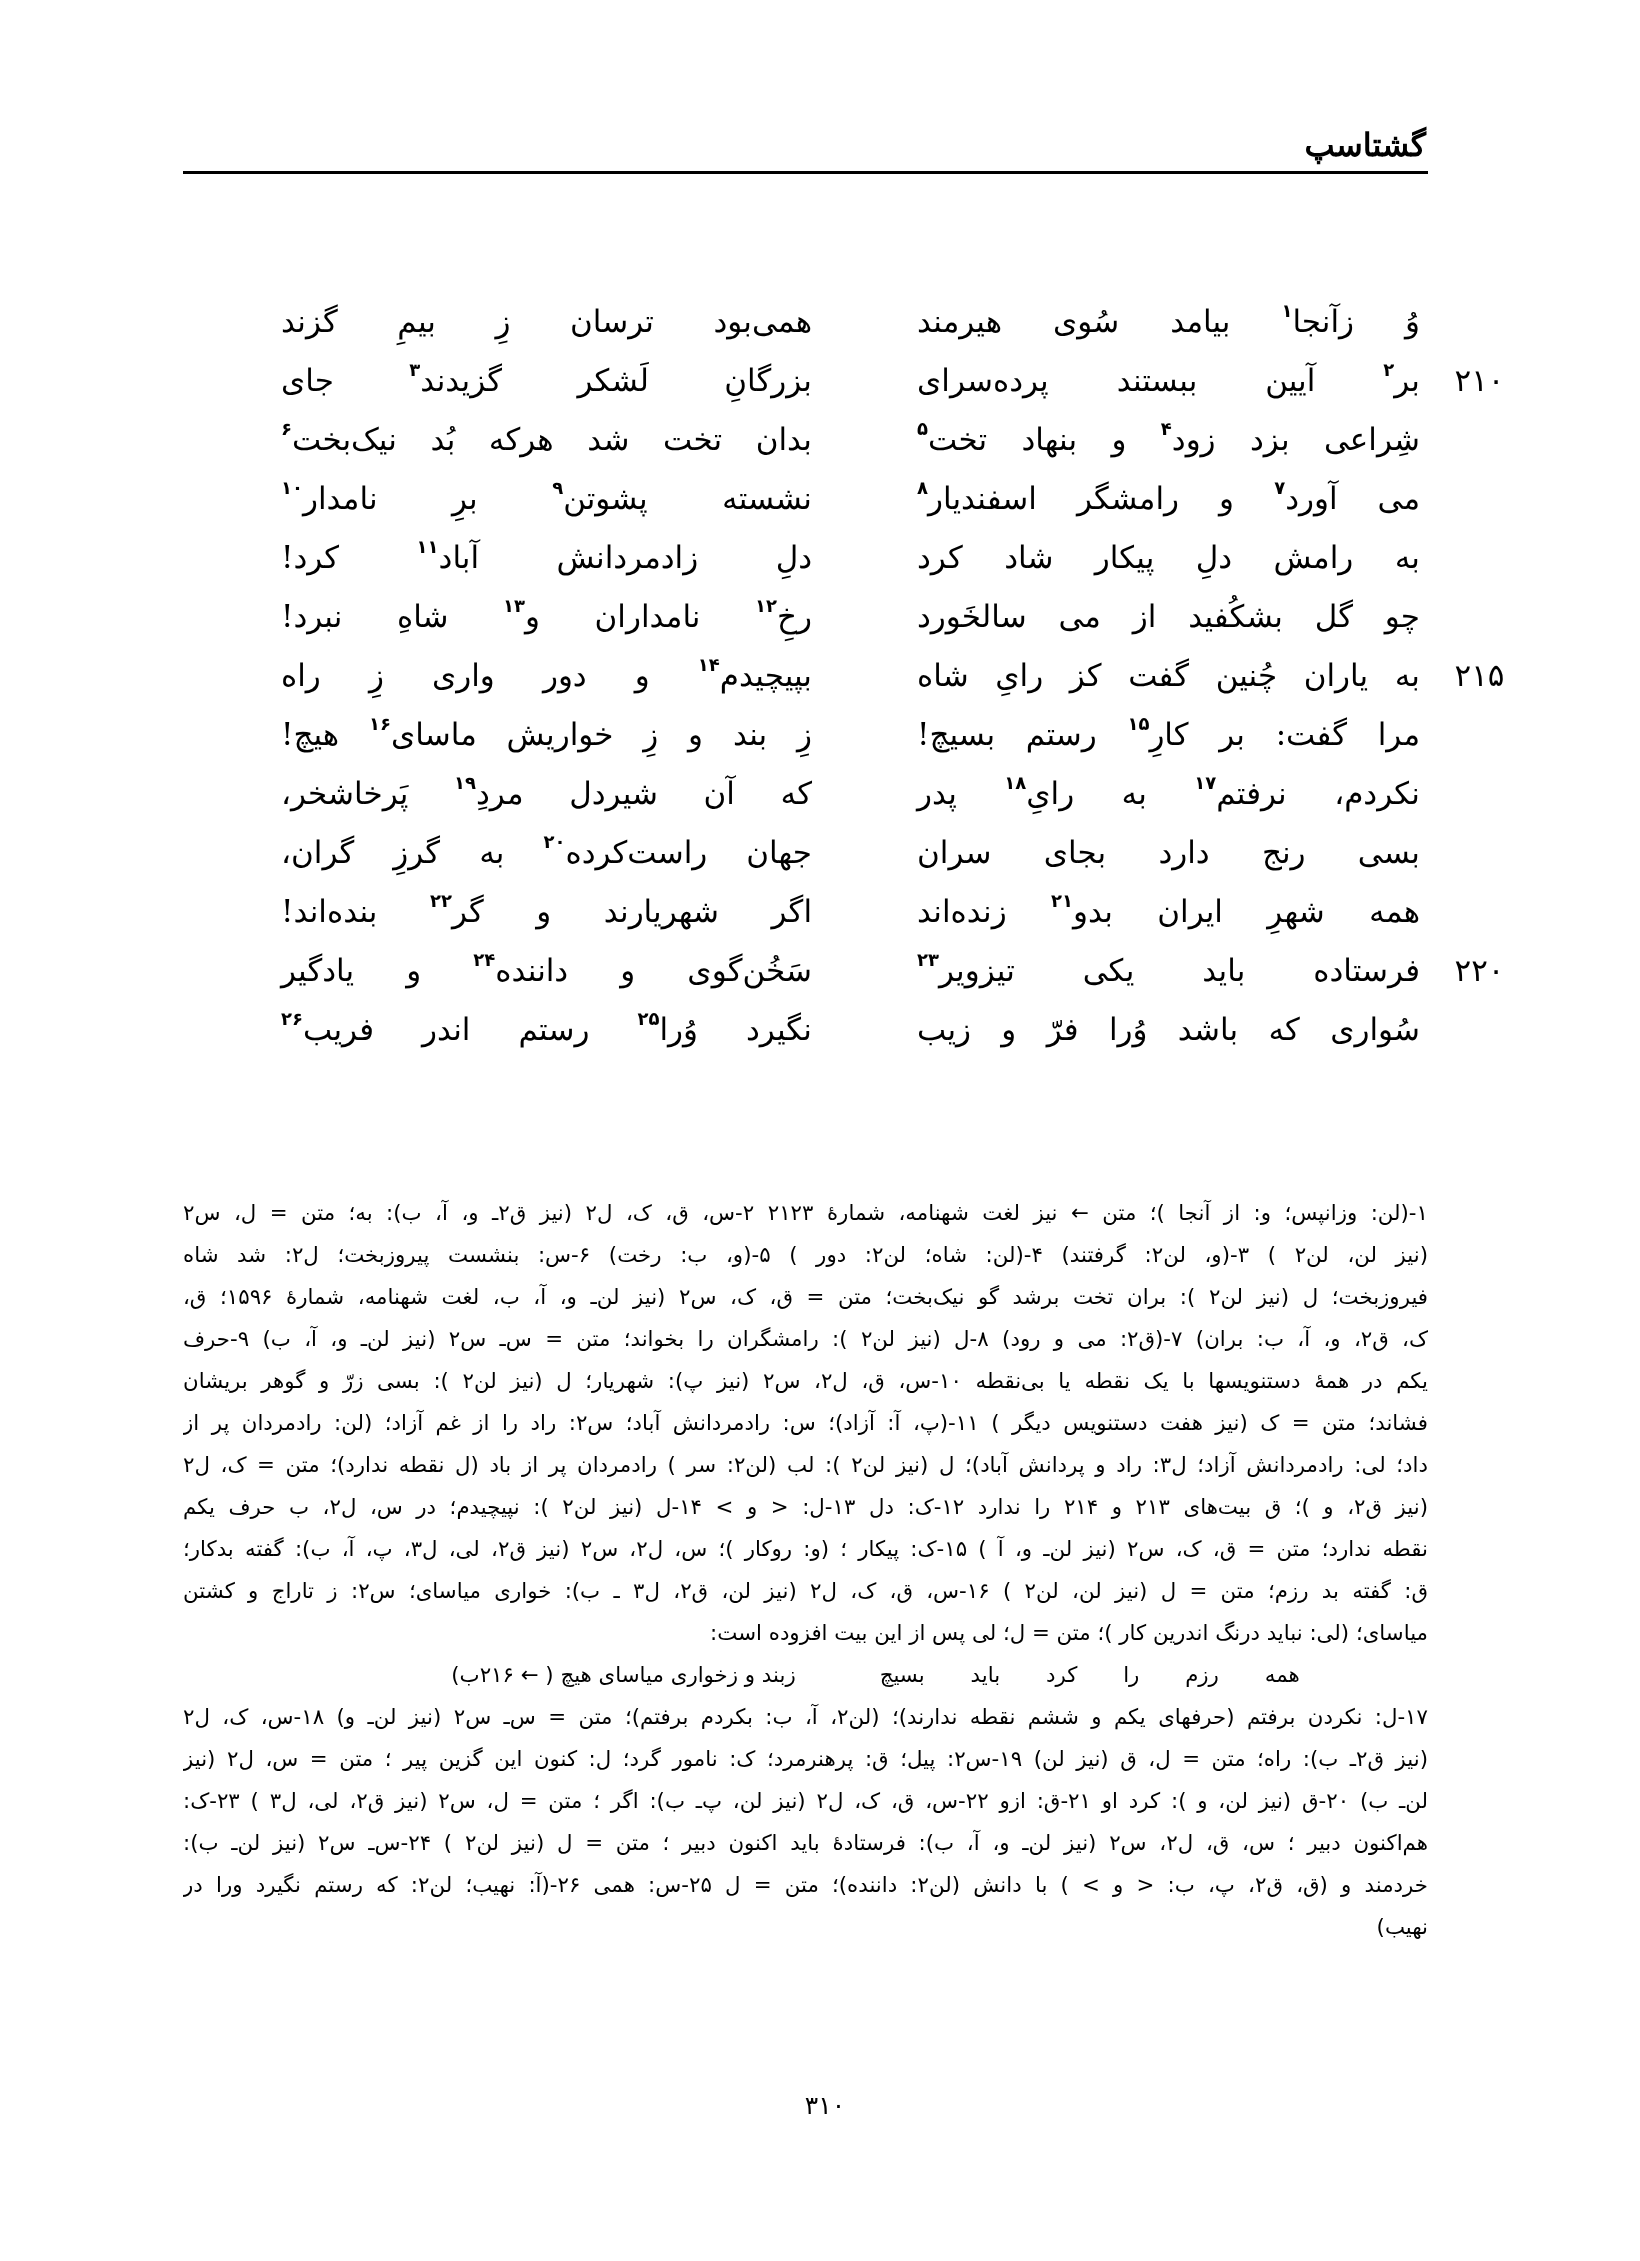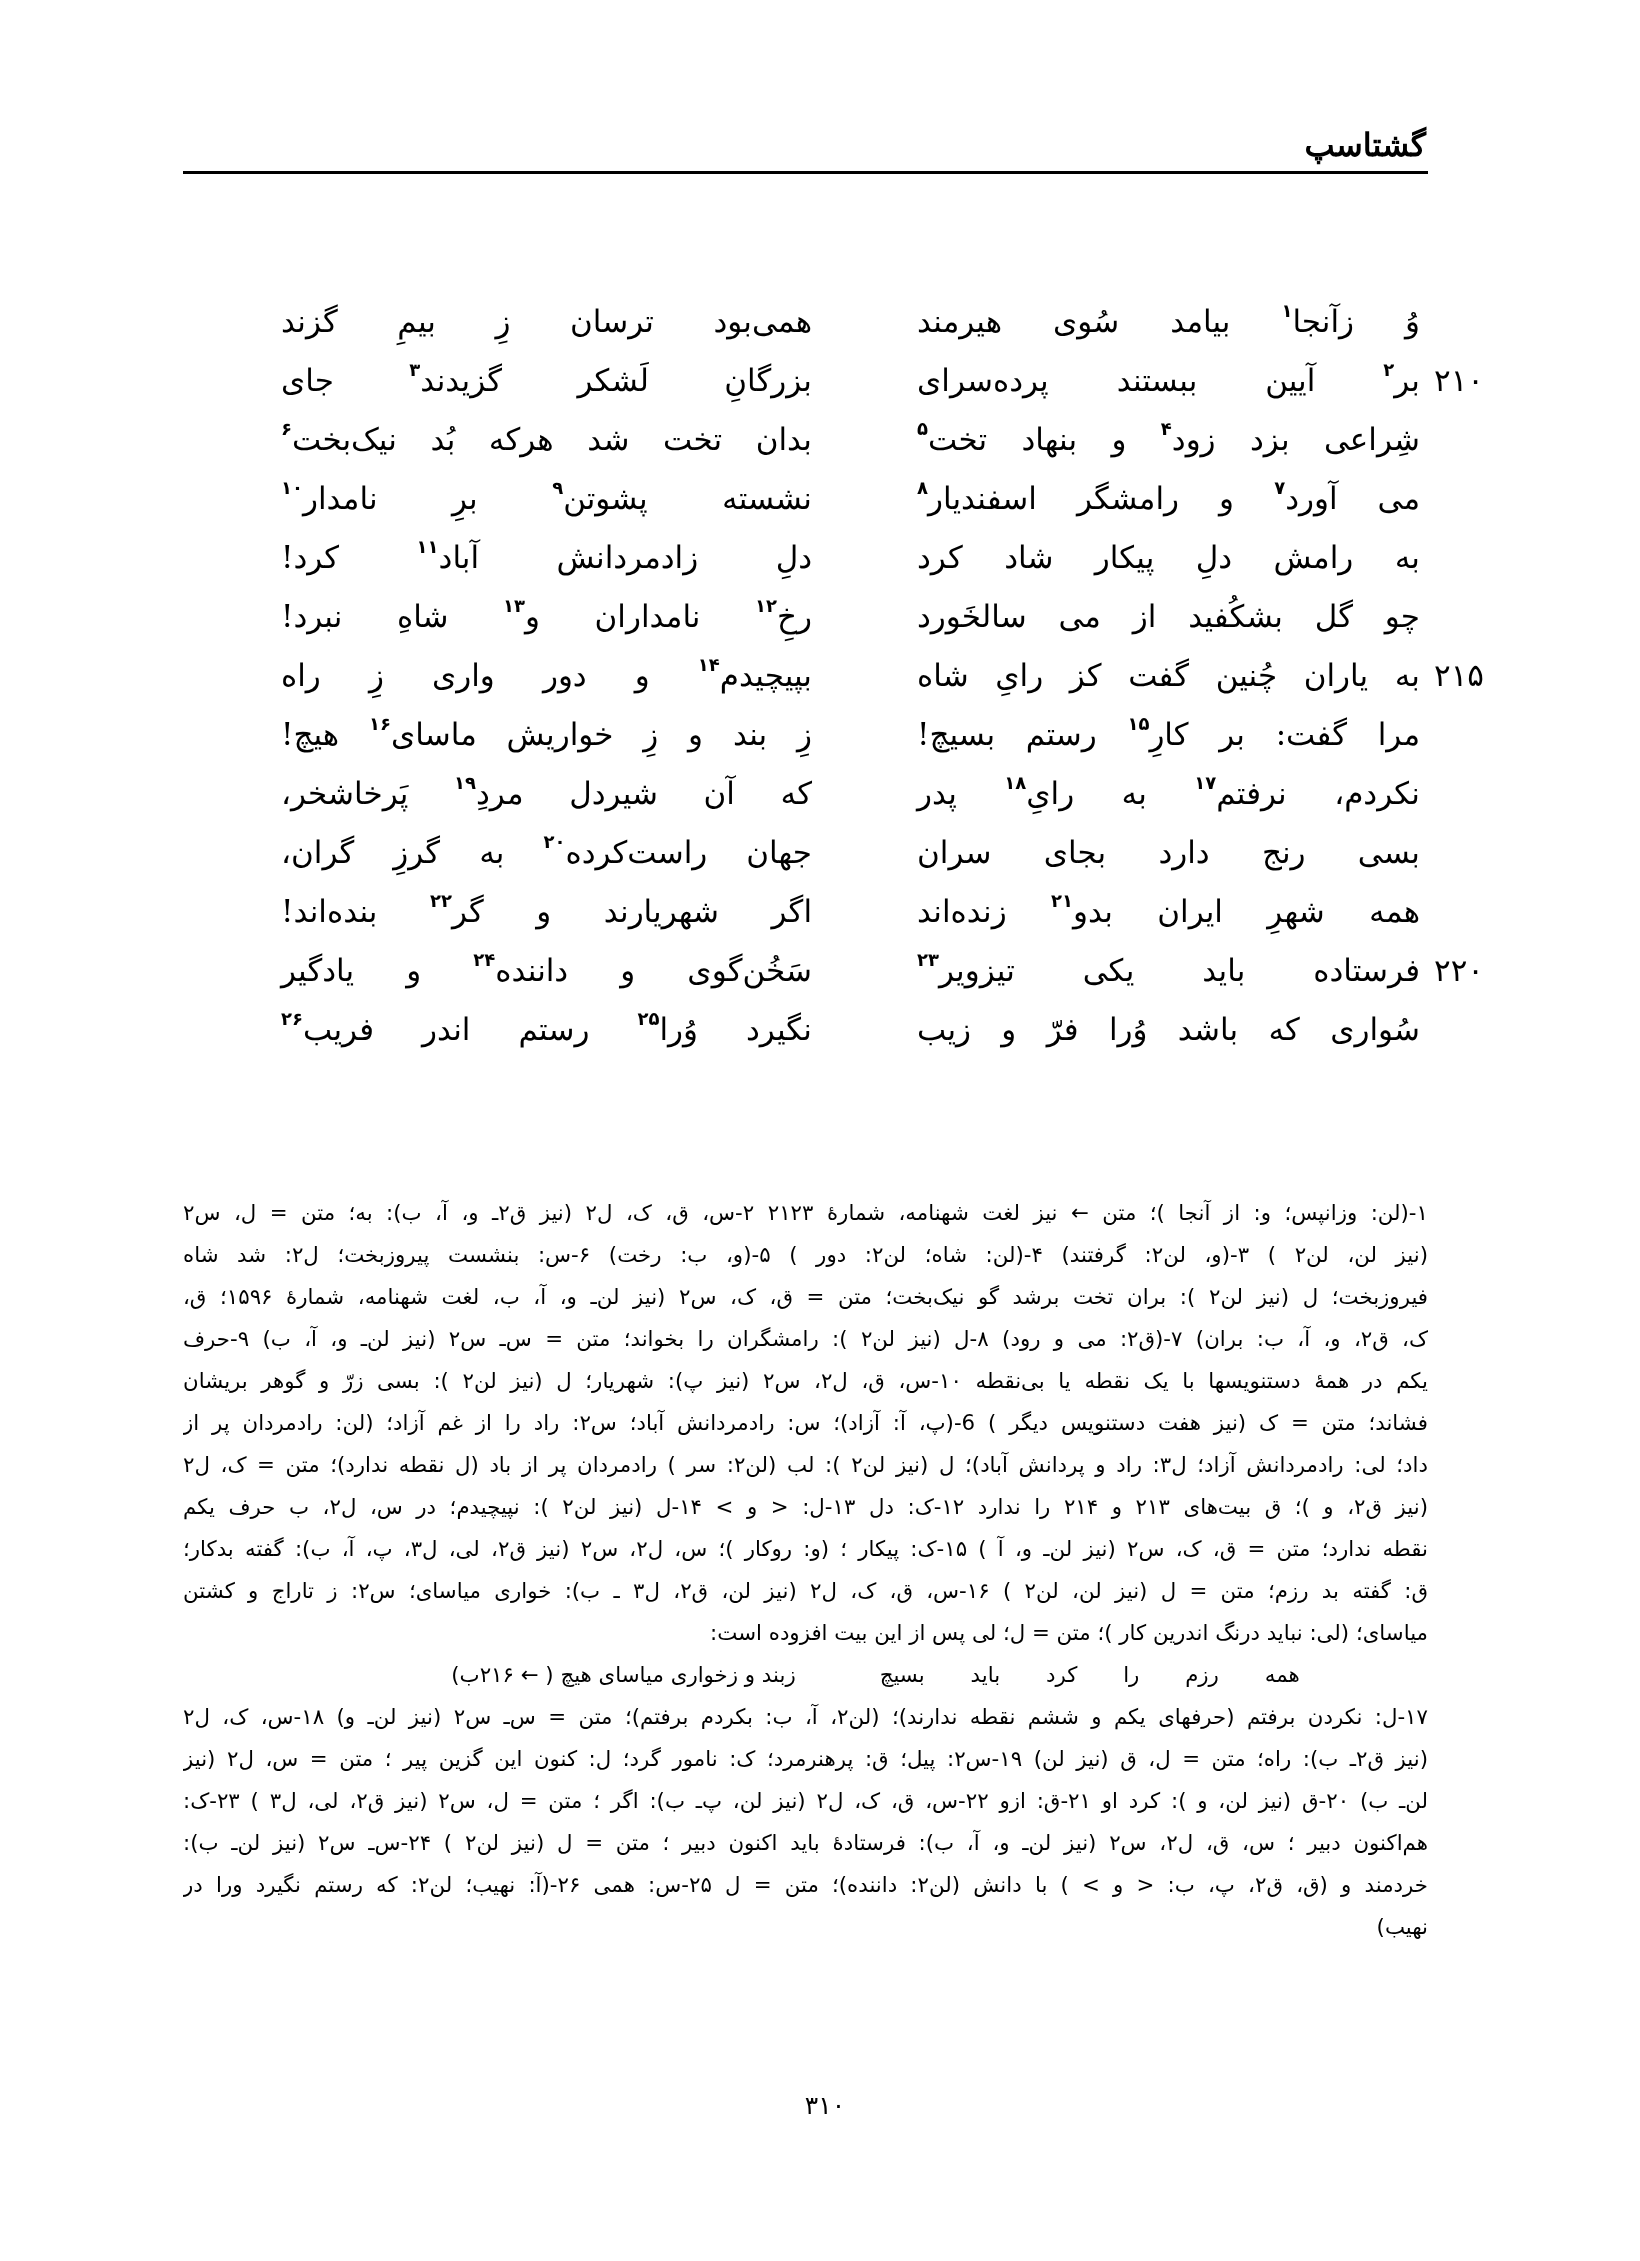--- a/index.html
+++ b/index.html
@@ -50,21 +50,21 @@
     .couplet {
       position: relative;
       height: 59px;
       direction: rtl;
     }
     .verse-num {
       position: absolute;
       right: 0;
       top: 0;
       width: 91px;
-      text-align: left;
+      text-align: center;
       font-size: 31px;
       line-height: 59px;
       font-family: "DejaVu Sans", sans-serif;
     }
     .hemistich {
       position: absolute;
       top: 0;
       font-size: 31px;
       line-height: 59px;
       white-space: nowrap;
@@ -204,21 +204,21 @@
         <span class="hemistich second"><span>نگیرد وُرا</span><sup class="fn">۲۵</sup><span> رستم اندر فریب</span><sup class="fn">۲۶</sup></span>
       </div>
     </div>
 
   <div class="notes" id="notes">
       <span class="note-line">۱-(لن: وزانپس؛ و: از آنجا )؛ متن ← نیز لغت شهنامه، شمارهٔ ۲۱۲۳  ۲-س، ق، ک، ل۲ (نیز ق۲ـ و، آ، ب): به؛ متن = ل، س۲</span>
       <span class="note-line">(نیز لن، لن۲ )  ۳-(و، لن۲: گرفتند)  ۴-(لن: شاه؛ لن۲: دور )  ۵-(و، ب: رخت)  ۶-س: بنشست پیروزبخت؛ ل۲: شد شاه</span>
       <span class="note-line">فیروزبخت؛ ل (نیز لن۲ ): بران تخت برشد گو نیک‌بخت؛ متن = ق، ک، س۲ (نیز لن‌ـ و، آ، ب، لغت شهنامه، شمارهٔ ۱۵۹۶؛ ق،</span>
       <span class="note-line">ک، ق۲، و، آ، ب: بران)  ۷-(ق۲: می و رود)  ۸-ل (نیز لن۲ ): رامشگران را بخواند؛ متن = س‌ـ س۲ (نیز لن‌ـ و، آ، ب) ۹-حرف</span>
       <span class="note-line">یکم در همهٔ دستنویسها با یک نقطه یا بی‌نقطه  ۱۰-س، ق، ل۲، س۲ (نیز پ): شهریار؛ ل (نیز لن۲ ): بسی زرّ و گوهر بریشان</span>
-      <span class="note-line">فشاند؛ متن = ک (نیز هفت دستنویس دیگر )  6-(پ، آ: آزاد)؛ س: رادمردانش آباد؛ س۲: راد را از غم آزاد؛ (لن: رادمردان پر از</span>
+      <span class="note-line">فشاند؛ متن = ک (نیز هفت دستنویس دیگر )  ۱۱-(پ، آ: آزاد)؛ س: رادمردانش آباد؛ س۲: راد را از غم آزاد؛ (لن: رادمردان پر از</span>
       <span class="note-line">داد؛ لی: رادمردانش آزاد؛ ل۳: راد و پردانش آباد)؛ ل (نیز لن۲ ): لب (لن۲: سر ) رادمردان پر از باد (ل نقطه ندارد)؛ متن = ک، ل۲</span>
       <span class="note-line">(نیز ق۲، و )؛ ق بیت‌های ۲۱۳ و ۲۱۴ را ندارد  ۱۲-ک: دل  ۱۳-ل: &lt; و &gt;  ۱۴-ل (نیز لن۲ ): نپیچیدم؛ در س، ل۲، ب حرف یکم</span>
       <span class="note-line">نقطه ندارد؛ متن = ق، ک، س۲ (نیز لن‌ـ و، آ )  ۱۵-ک: پیکار ؛ (و: روکار )؛ س، ل۲، س۲ (نیز ق۲، لی، ل۳، پ، آ، ب): گفته بدکار؛</span>
       <span class="note-line">ق: گفته بد رزم؛ متن = ل (نیز لن، لن۲ )  ۱۶-س، ق، ک، ل۲ (نیز لن، ق۲، ل۳ ـ ب): خواری میاسای؛ س۲: ز تاراج و کشتن</span>
       <span class="note-line last">میاسای؛ (لی: نباید درنگ اندرین کار )؛ متن = ل؛ لی پس از این بیت افزوده است:</span>
       <span class="note-line quote"><span class="q-a">همه رزم را کرد باید بسیچ</span><span class="q-gap"></span><span class="q-b">زبند و زخواری میاسای هیچ ( ← ۲۱۶ب)</span></span>
       <span class="note-line">۱۷-ل: نکردن برفتم (حرفهای یکم و ششم نقطه ندارند)؛ (لن۲، آ، ب: بکردم برفتم)؛ متن = س‌ـ س۲ (نیز لن‌ـ و)  ۱۸-س، ک، ل۲</span>
       <span class="note-line">(نیز ق۲ـ ب): راه؛ متن = ل، ق (نیز لن)  ۱۹-س۲: پیل؛ ق: پرهنرمرد؛ ک: نامور گرد؛ ل: کنون این گزین پیر ؛ متن = س، ل۲ (نیز</span>
       <span class="note-line">لن‌ـ ب)  ۲۰-ق (نیز لن، و ): کرد او  ۲۱-ق: ازو  ۲۲-س، ق، ک، ل۲ (نیز لن، پ‌ـ ب): اگر ؛ متن = ل، س۲ (نیز ق۲، لی، ل۳ )  ۲۳-ک:</span>
       <span class="note-line">هم‌اکنون دبیر ؛ س، ق، ل۲، س۲ (نیز لن‌ـ و، آ، ب): فرستادهٔ باید اکنون دبیر ؛ متن = ل (نیز لن۲ )  ۲۴-س‌ـ س۲ (نیز لن‌ـ ب):</span>

